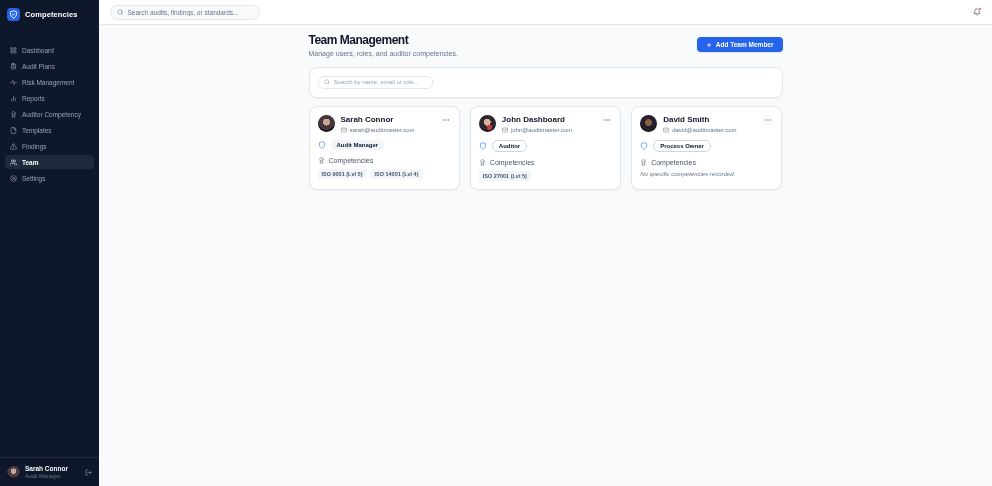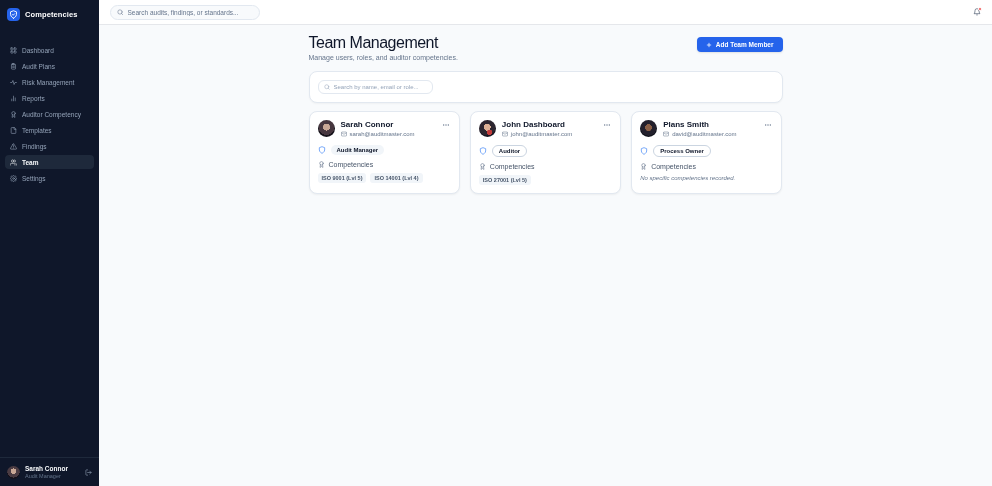--- a/index.html
+++ b/index.html
@@ -34,21 +34,21 @@
   .topbar-search input { border:none; outline:none; background:transparent; width:100%; font-family:"Liberation Sans",sans-serif; font-size:6.5px; color:#334155; }
   .topbar-search input::placeholder { color:#64748b; }
   .bell-wrap { position:relative; display:flex; cursor:pointer; }
   .bell-wrap svg { width:8px; height:8px; color:#475569; }
   .bell-dot { position:absolute; top:-1px; right:-1px; width:4px; height:4px; background:#ef4444; border-radius:50%; border:1px solid #ffffff; }
 
   .main { flex:1; overflow:hidden; }
   .content { width:474px; margin:0 auto; padding-top:9px; }
 
   .page-header { display:flex; justify-content:space-between; align-items:flex-start; }
-  .page-title { font-size:16px; font-weight:400; color:#0f172a; letter-spacing:-0.5px; line-height:1.1; }
+  .page-title { font-size:12px; font-weight:700; color:#0f172a; letter-spacing:-0.5px; line-height:1.1; }
   .page-subtitle { font-size:7px; color:#64748b; margin-top:2.5px; }
   .add-btn { background:#2563eb; color:#ffffff; border:none; border-radius:4px; height:15px; padding:0 9px; display:flex; align-items:center; gap:4px; font-family:"Liberation Sans",sans-serif; font-size:6.5px; font-weight:600; cursor:pointer; margin-top:3px; box-shadow:0 1px 2px rgba(0,0,0,.1); }
   .add-btn svg { width:6px; height:6px; }
 
   .panel { margin-top:10px; background:#ffffff; border:1px solid #e2e8f0; border-radius:8px; padding:8px; box-shadow:0 1px 2px rgba(0,0,0,.04); }
   .filter-box { width:115px; height:13.5px; border:1px solid #e2e8f0; border-radius:6px; background:#ffffff; display:flex; align-items:center; gap:4px; padding:0 5px; }
   .filter-box svg { width:6px; height:6px; color:#94a3b8; flex-shrink:0; }
   .filter-box input { border:none; outline:none; background:transparent; width:100%; font-family:"Liberation Sans",sans-serif; font-size:6px; color:#334155; }
   .filter-box input::placeholder { color:#94a3b8; }
 
@@ -327,21 +327,21 @@
             </div>
             <div class="pills">
               <span class="pill">ISO 27001 (Lvl 5)</span>
             </div>
           </div>
 
           <div class="card">
             <div class="card-head">
               <span class="card-avatar avatar-2"></span>
               <span class="card-id">
-                <div class="card-name">Plans Smith</div>
+                <div class="card-name">David Smith</div>
                 <div class="card-email">
                   <svg viewBox="0 0 24 24" fill="none" stroke="currentColor" stroke-width="2">
                       <rect x="2" y="4" width="20" height="16" rx="2"></rect>
                       <path d="M22 7l-10 6L2 7"></path>
                     </svg>
                   <span>david@auditmaster.com</span>
                 </div>
               </span>
               <button class="card-menu">
                 <svg viewBox="0 0 24 24" fill="currentColor">

